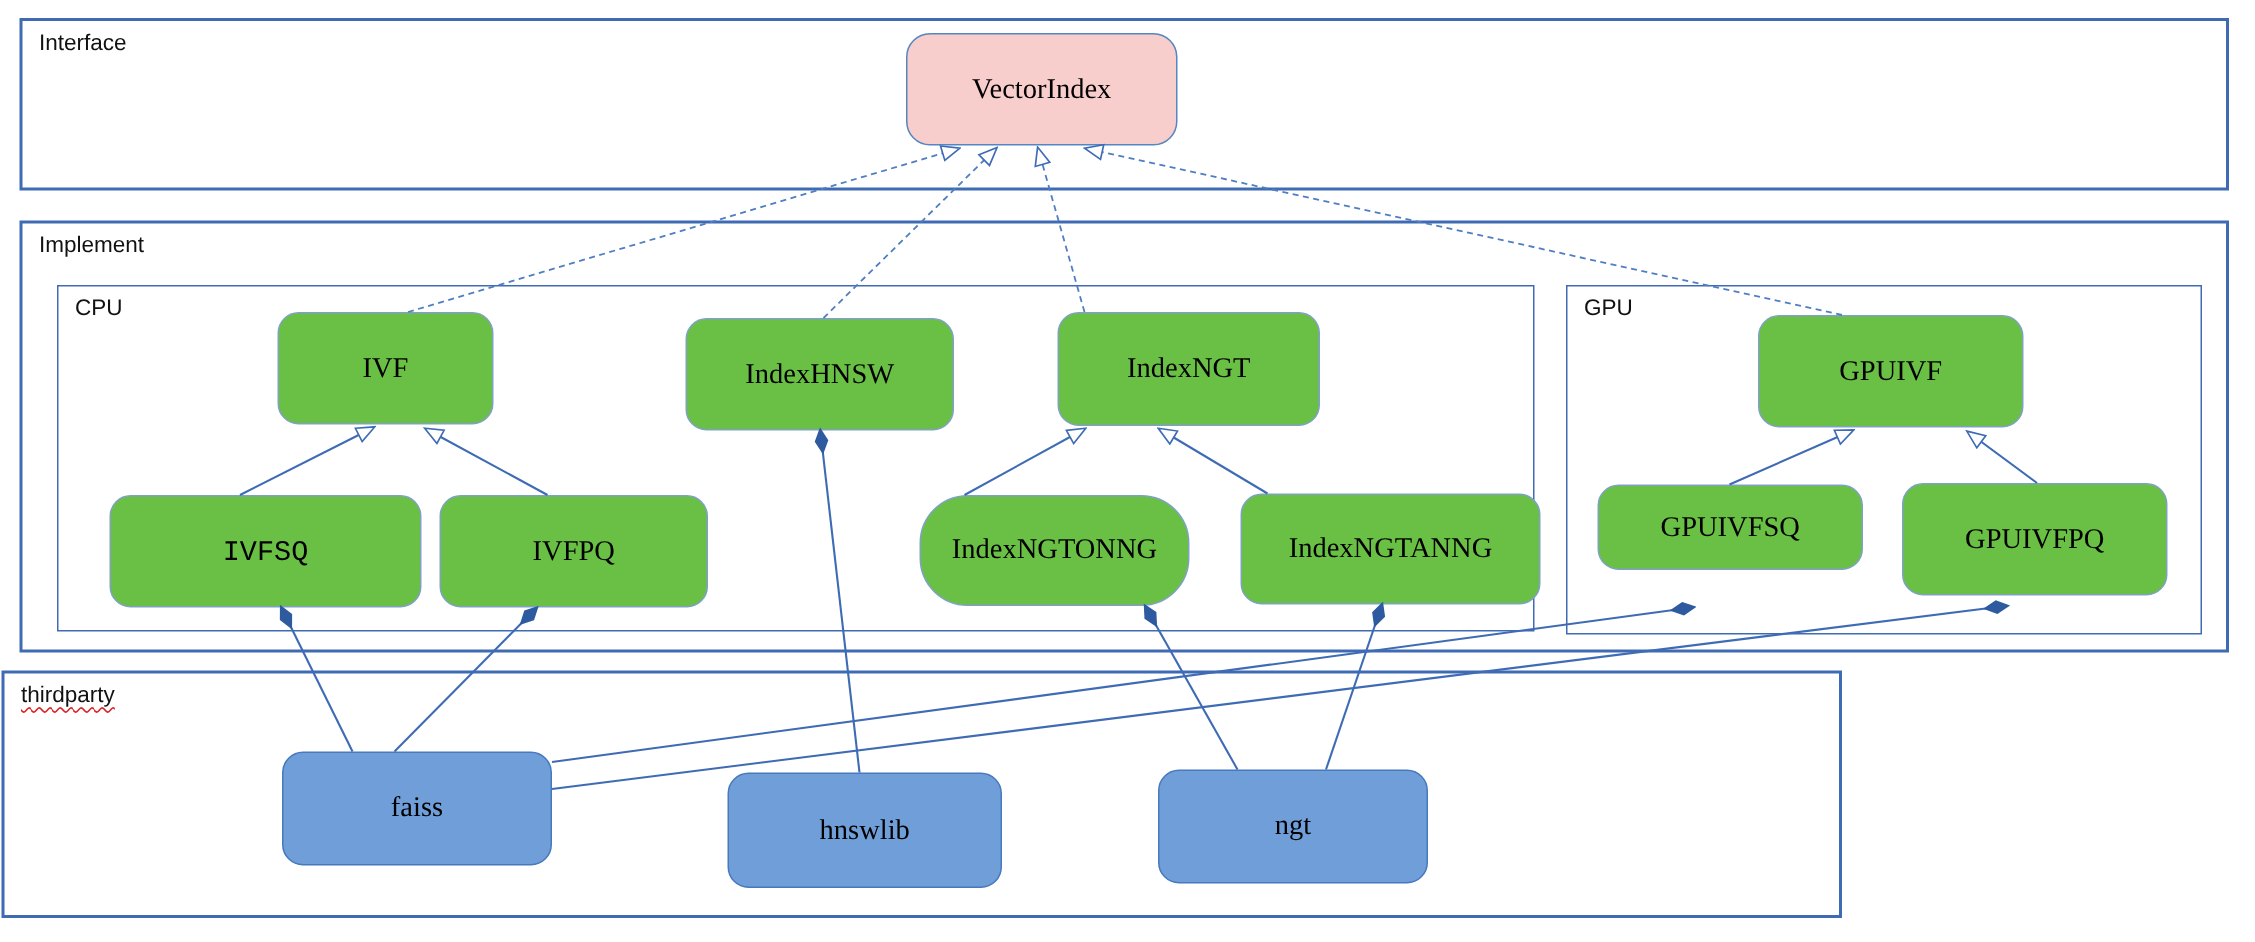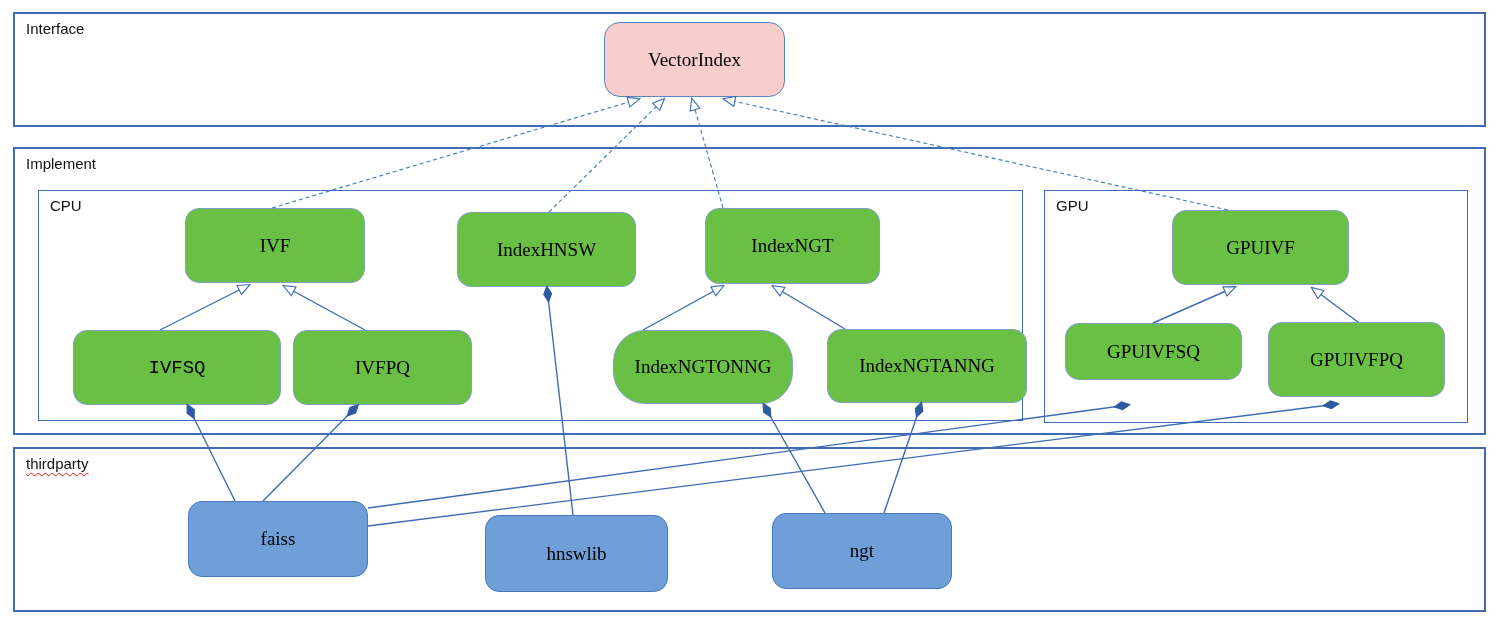--- a/index.html
+++ b/index.html
@@ -51,29 +51,29 @@
   </div>
 
   <div class="container inner" style="left:38px;top:190px;width:985px;height:231px;">
     <span class="clabel">CPU</span>
   </div>
 
   <div class="container inner" style="left:1044px;top:190px;width:424px;height:233px;">
     <span class="clabel">GPU</span>
   </div>
 
-  <div class="container" style="left:13px;top:447px;width:1473px;height:165px;">
+  <div class="container" style="left:1px;top:447px;width:1227px;height:165px;">
     <span class="clabel squiggle">thirdparty</span>
   </div>
 
   <div class="node pink" style="left:604px;top:22px;width:181px;height:75px;">
     <span>VectorIndex</span>
   </div>
 
-  <div class="node green" style="left:185px;top:208px;width:180px;height:75px;align-items:center;">
+  <div class="node green" style="left:185px;top:208px;width:144px;height:75px;align-items:center;">
     <span>IVF</span>
   </div>
 
   <div class="node green" style="left:457px;top:212px;width:179px;height:75px;font-family:Liberation Serif, serif;">
     <span>IndexHNSW</span>
   </div>
 
   <div class="node green" style="left:705px;top:208px;width:175px;height:76px;">
     <span>IndexNGT</span>
   </div>

